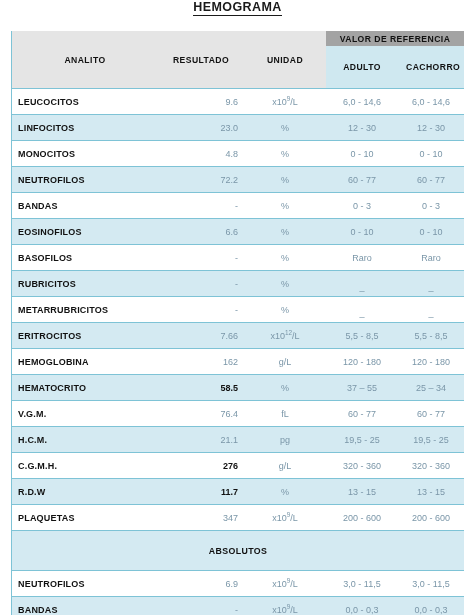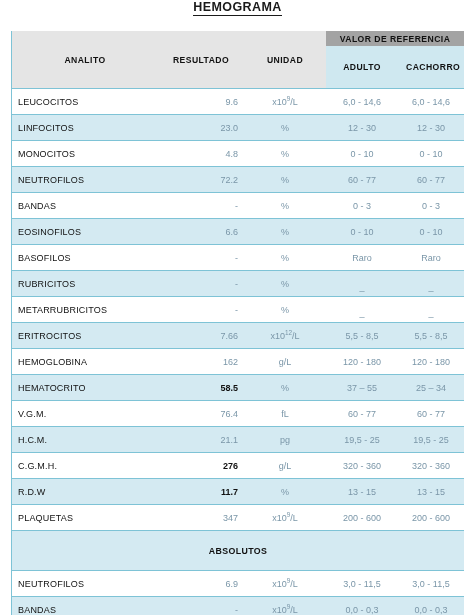--- a/index.html
+++ b/index.html
@@ -92,21 +92,21 @@
     border-top: 1.5px solid #7EC3D6;
     padding: 0 6px;
     vertical-align: middle;
     font-size: 9px;
   }
   tr.row-white td { background: #ffffff; }
   tr.row-tint  td { background: #D4EAF2; }
 
   td.analyte {
     text-align: left;
-    font-weight: normal;
+    font-weight: bold;
     color: #111111;
     font-size: 8.8px;
     letter-spacing: 0.2px;
     padding-left: 8px;
   }
   td.result {
     text-align: right;
     color: #7A96A8;
     font-size: 9.2px;
   }

